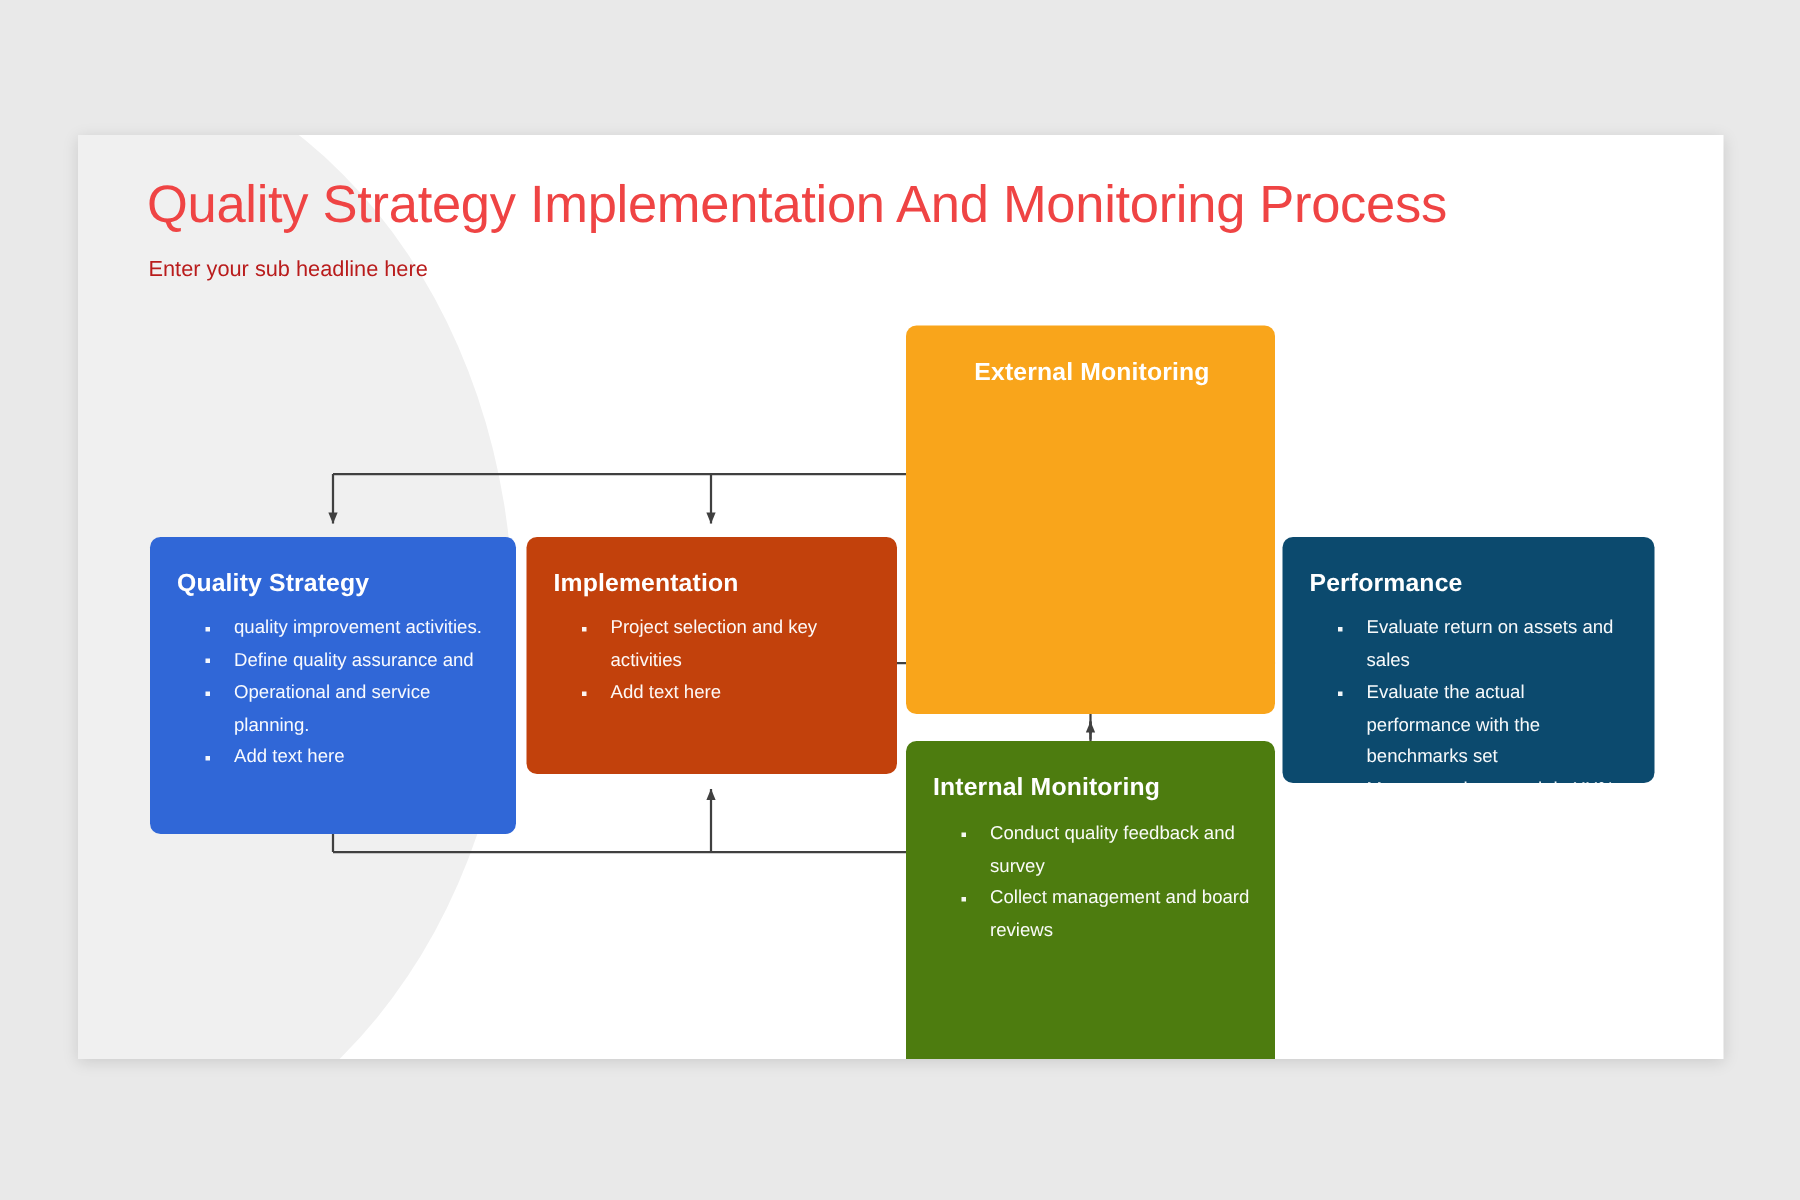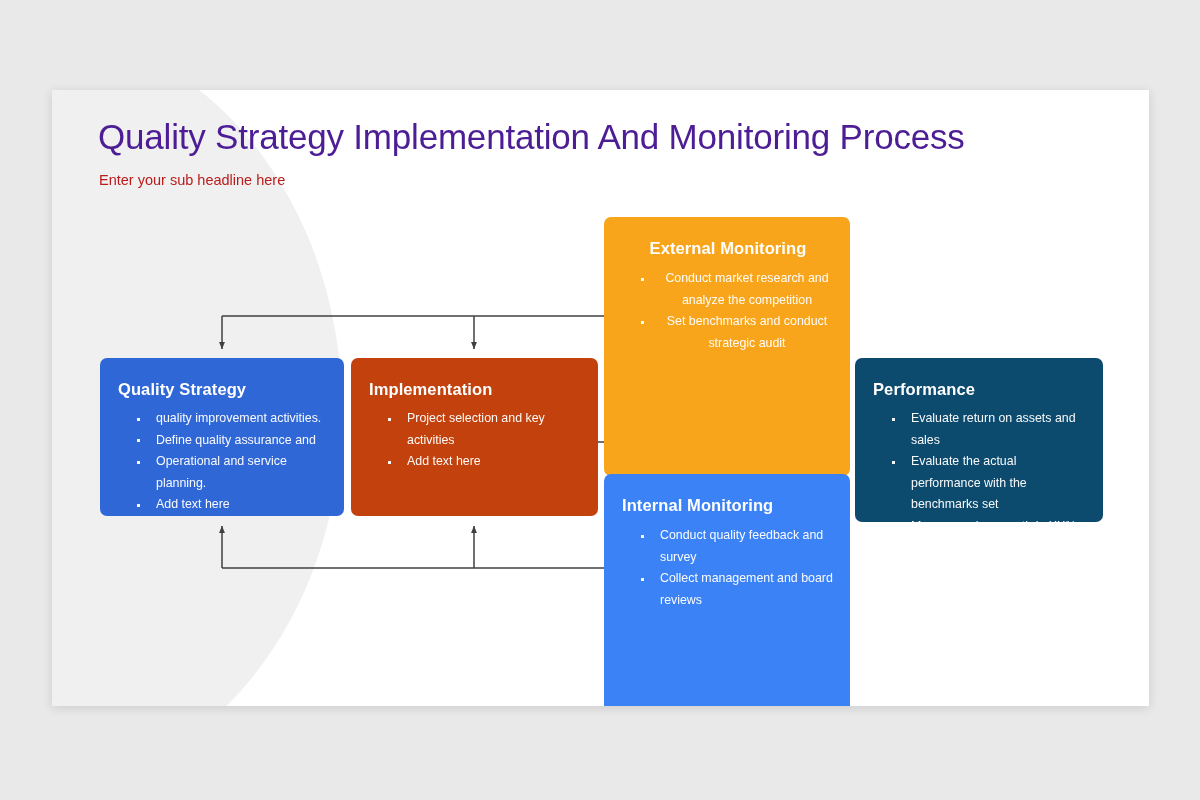--- a/index.html
+++ b/index.html
@@ -27,21 +27,21 @@
     border-radius: 50%;
     background: #f0f0f0;
   }
 
   
   #title {
     position: absolute;
     left: 46px; top: 27px;
     font-size: 35px;
     font-weight: 400;
-    color: #4c1d95;
+    color: #ef4444;
     letter-spacing: -0.2px;
     white-space: nowrap;
   }
   #subtitle {
     position: absolute;
     left: 47px; top: 82px;
     font-size: 14.5px;
     color: #b91c1c;
     white-space: nowrap;
   }
@@ -75,24 +75,24 @@
     color: rgba(255,255,255,0.97);
   }
   .box li::before {
     content: "";
     position: absolute;
     left: 19px; top: 9.5px;
     width: 3px; height: 3px;
     background: rgba(255,255,255,0.95);
   }
 
-  #box-quality        { left: 48px;  top: 268px; width: 244px; height: 158px; background: #3067d7; }
+  #box-quality        { left: 48px;  top: 268px; width: 244px; height: 198px; background: #3067d7; }
   #box-implementation { left: 299px; top: 268px; width: 247px; height: 158px; background: #c2410c; }
   #box-external       { left: 552px; top: 127px; width: 246px; height: 259px; background: #f9a51b; text-align: center; }
-  #box-internal       { left: 552px; top: 384px; width: 246px; height: 262px; background: #3b82f6; }
+  #box-internal       { left: 552px; top: 404px; width: 246px; height: 262px; background: #4d7c0f; }
   #box-performance    { left: 803px; top: 268px; width: 248px; height: 164px; background: #0c4a6e; }
 
   #box-external h3, #box-internal h3 { margin-bottom: 10px; }
   #box-external ul, #box-internal ul { margin-top: 2px; }
 </style>
 </head>
 <body>
 
 <div id="stage">
   <div id="card">
@@ -148,24 +148,20 @@
     <div class="box" id="box-implementation">
       <h3>Implementation</h3>
       <ul>
         <li>Project selection and key activities</li>
         <li>Add text here</li>
       </ul>
     </div>
 
     <div class="box" id="box-external">
       <h3>External Monitoring</h3>
-      <ul>
-        <li>Conduct market research and analyze the competition</li>
-        <li>Set benchmarks and conduct strategic audit</li>
-      </ul>
     </div>
 
     <div class="box" id="box-internal">
       <h3>Internal Monitoring</h3>
       <ul>
         <li>Conduct quality feedback and survey</li>
         <li>Collect management and board reviews</li>
       </ul>
     </div>
 

